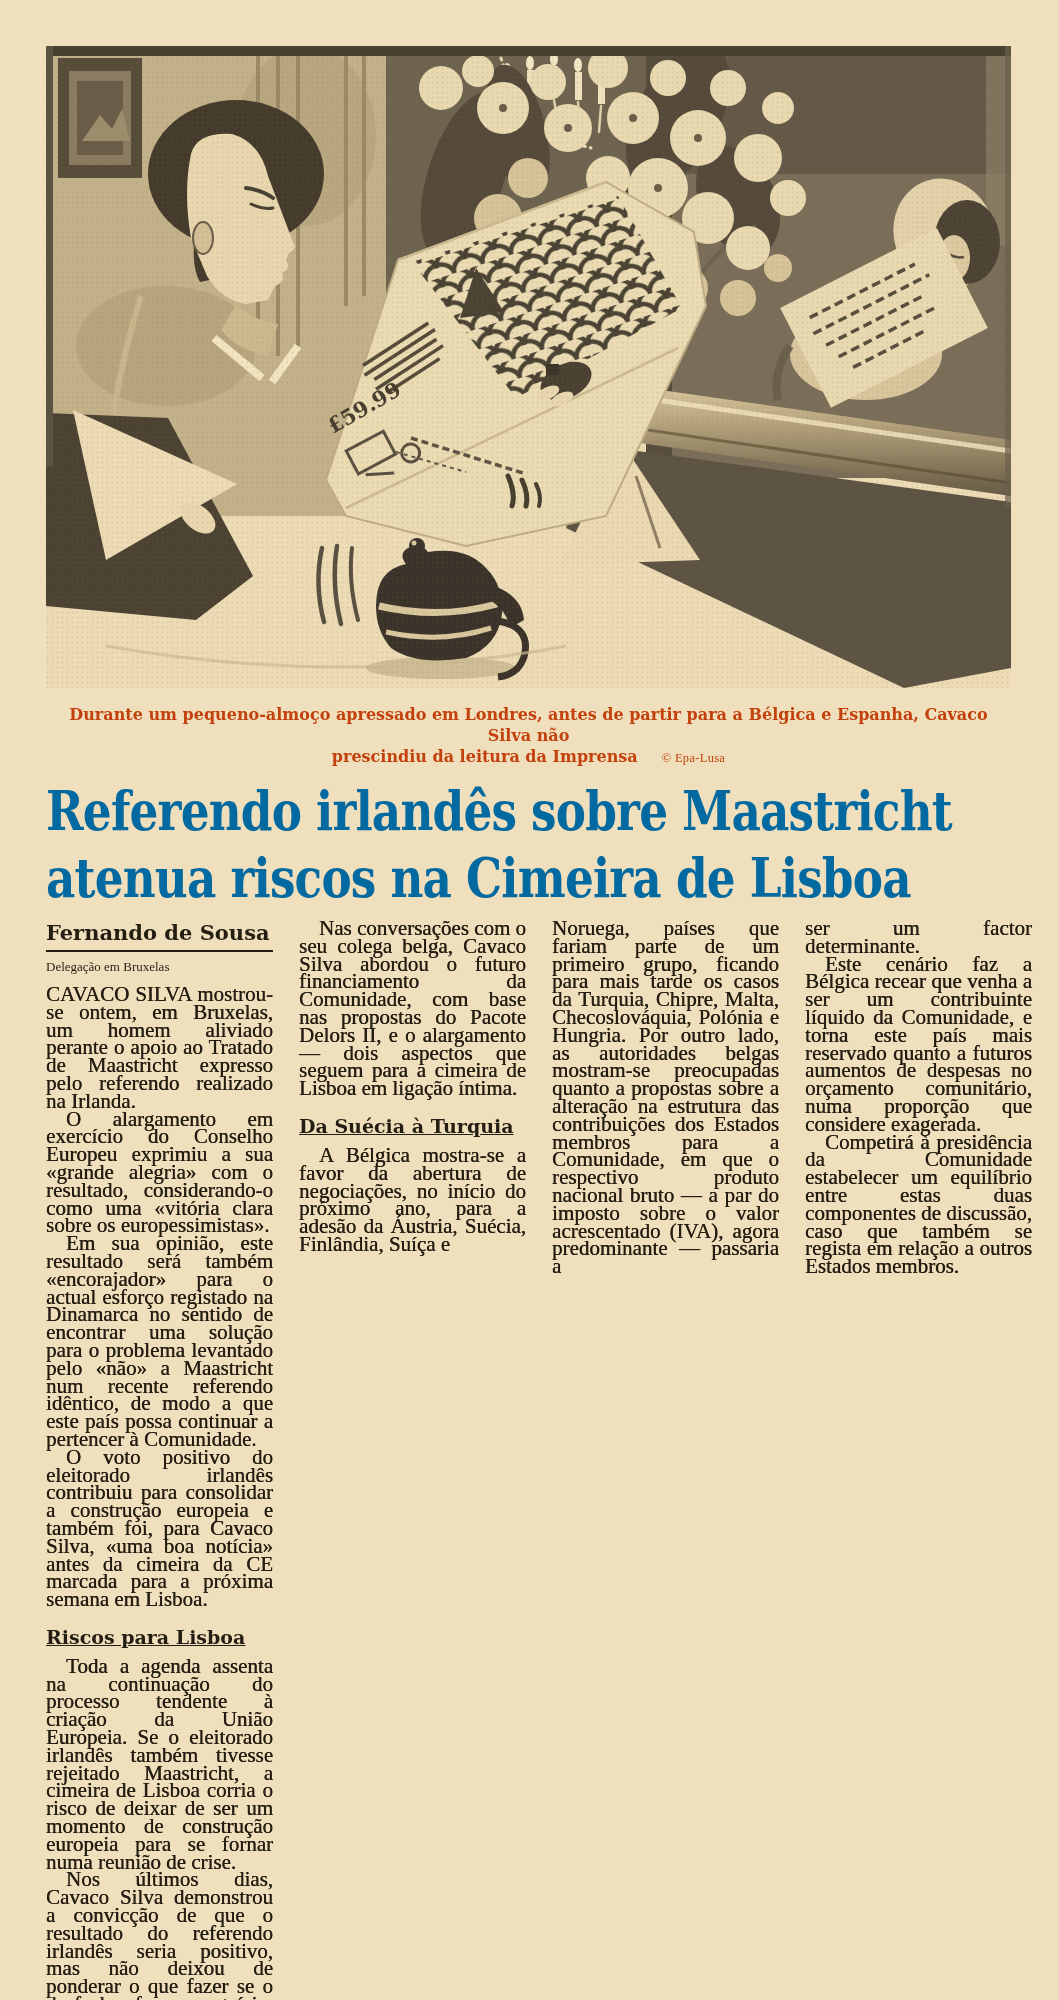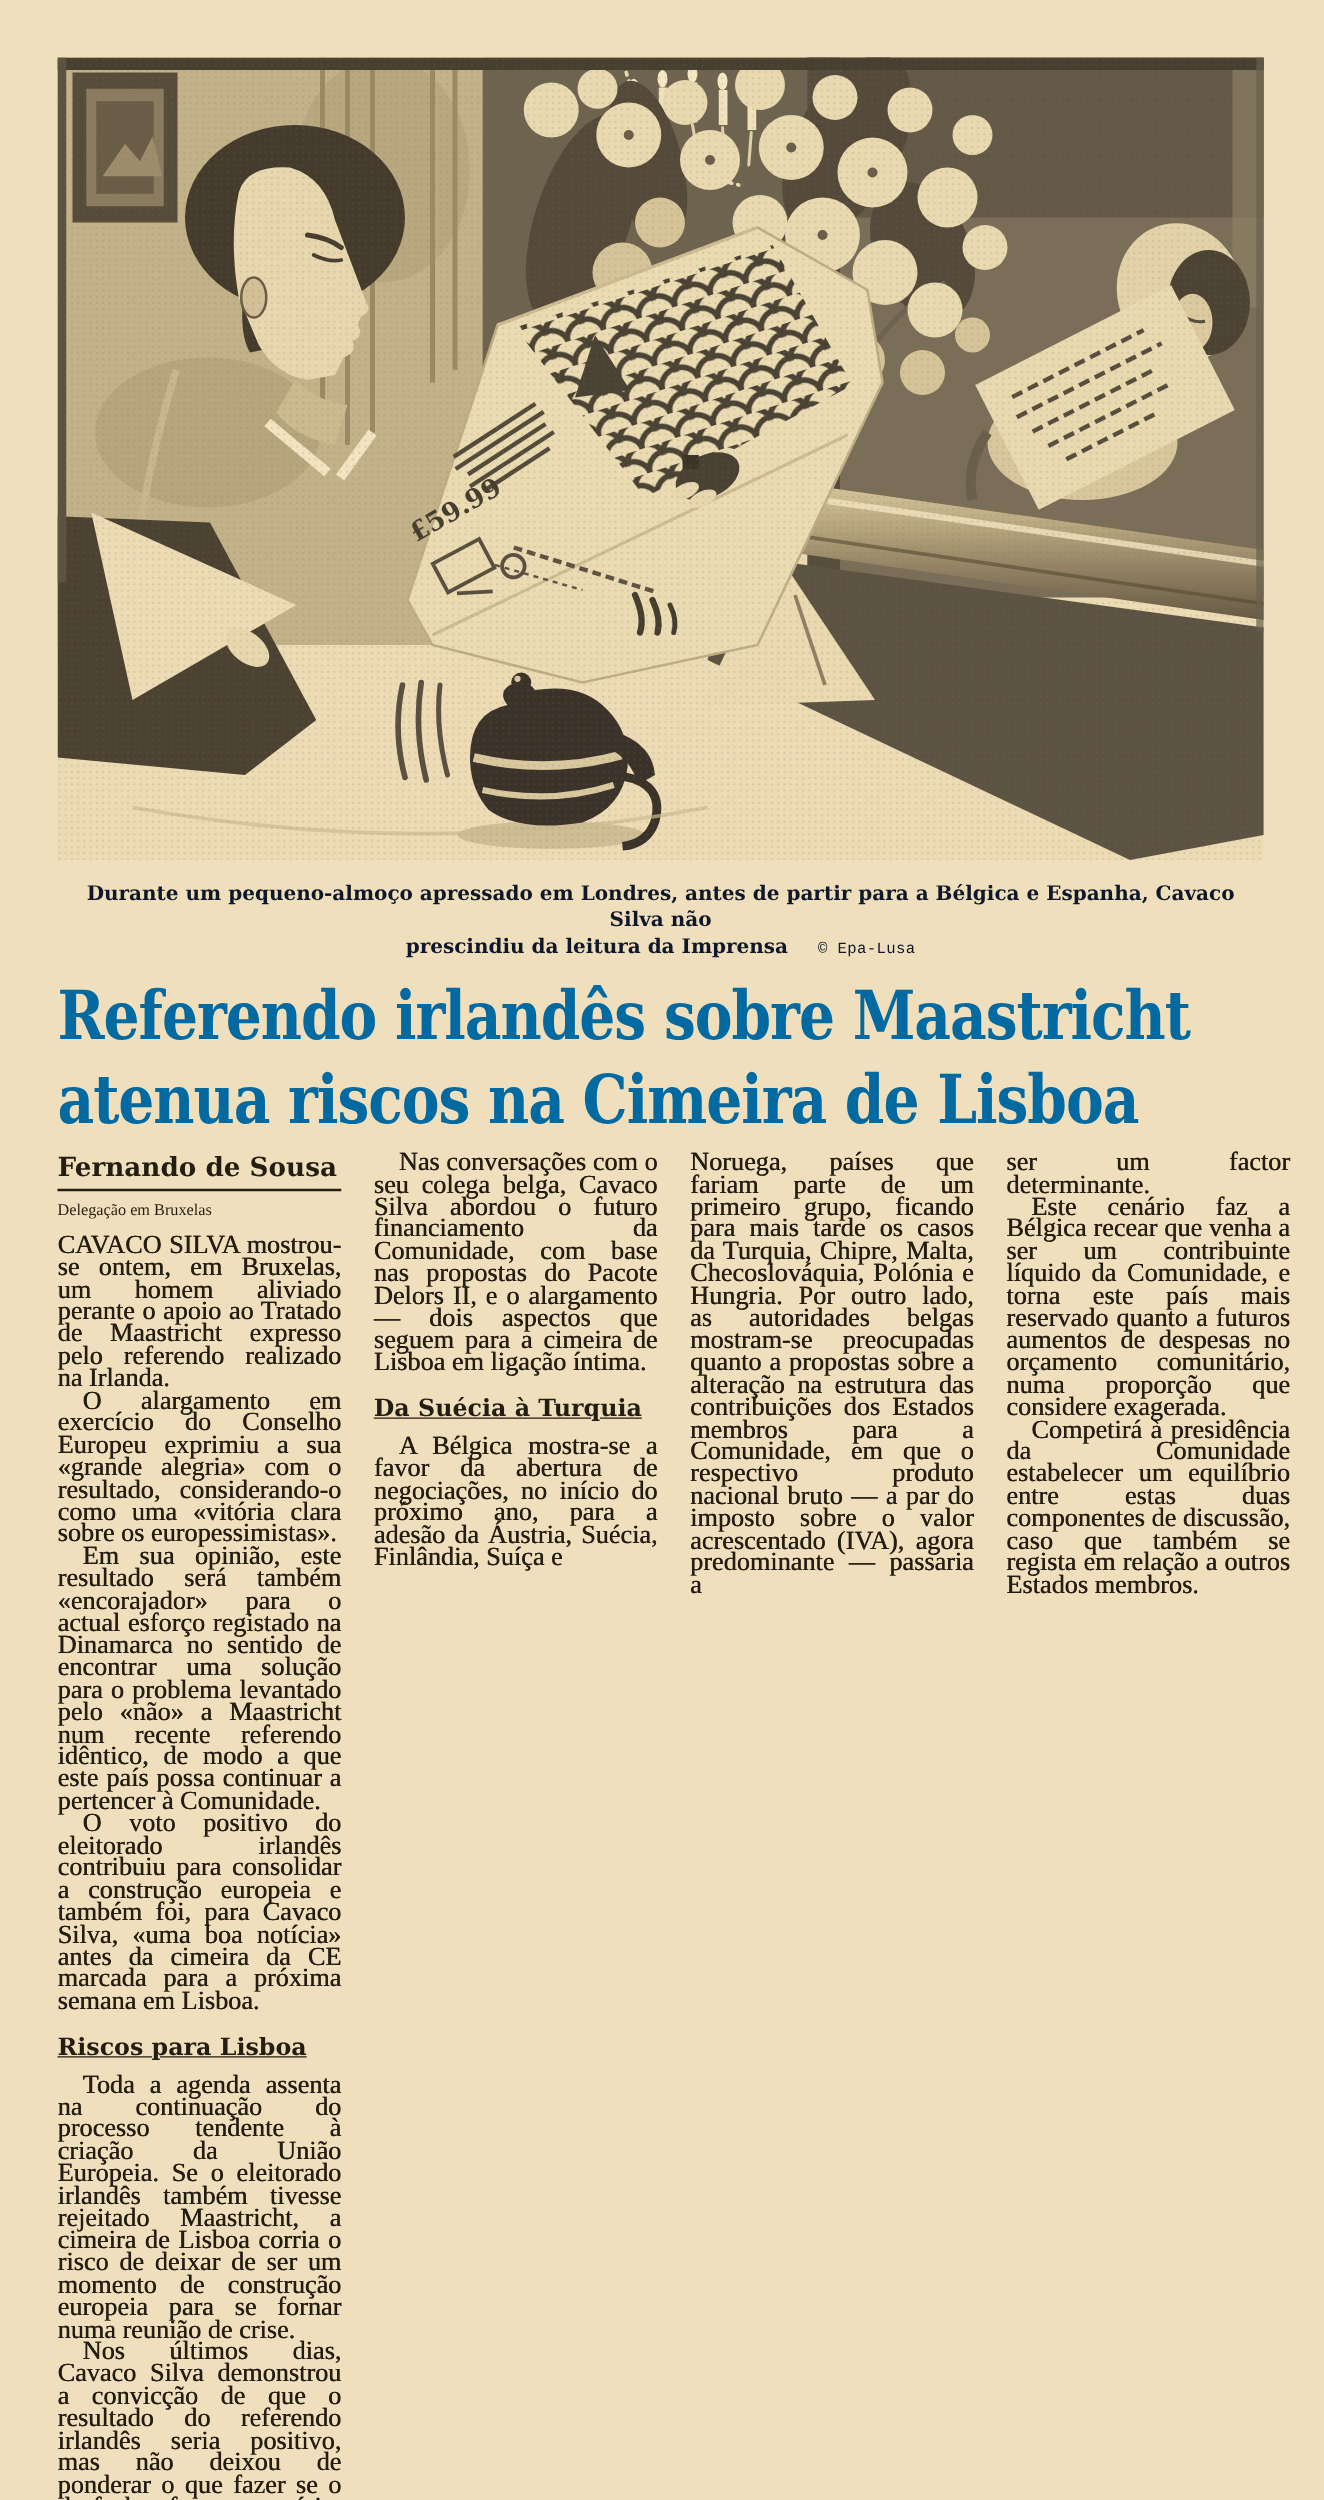--- a/index.html
+++ b/index.html
@@ -7,22 +7,22 @@
     width:1059px;height:2000px;overflow:hidden;position:relative;
     background:#f0dfbc;
     font-family:"Liberation Serif",serif;
     color:#241d12;
   }
   .sheet{position:absolute;inset:0;background:#f0dfbc;}
   .content{position:absolute;left:46px;top:46px;width:965px;}
   figure.photo{margin:0;width:965px;height:642px;display:block;}
   
   .caption{margin-top:16px;text-align:center;font-family:"DejaVu Serif",serif;
-    font-weight:700;font-size:16px;line-height:21px;color:#0f172a;}
-  .caption .credit{font-family:Liberation Mono, monospace;font-weight:400;font-size:12.5px;margin-left:24px;letter-spacing:.3px;}
+    font-weight:700;font-size:16px;line-height:21px;color:#c2410c;}
+  .caption .credit{font-family:Liberation Serif, serif;font-weight:400;font-size:12.5px;margin-left:24px;letter-spacing:.3px;}
   
   h1.headline{margin:9px 0 0 0;font-family:"DejaVu Serif",serif;font-weight:700;color:#0369a1;}
   .headline-line{display:block;white-space:nowrap;font-size:54px;line-height:67px;height:67px;
     letter-spacing:-1px;transform:scaleX(0.84);transform-origin:0 50%;}
   
   .columns{display:flex;gap:26px;margin-top:8px;align-items:flex-start;}
   .col{width:227px;flex:0 0 227px;}
   .byline{margin:0;font-family:"DejaVu Serif",serif;font-weight:700;font-size:21px;line-height:25px;}
   .byline-rule{border:none;border-top:2.5px solid #241d12;margin:5px 0 5px 0;}
   .dateline{margin:0 0 9px 0;font-size:13px;line-height:20px;}

